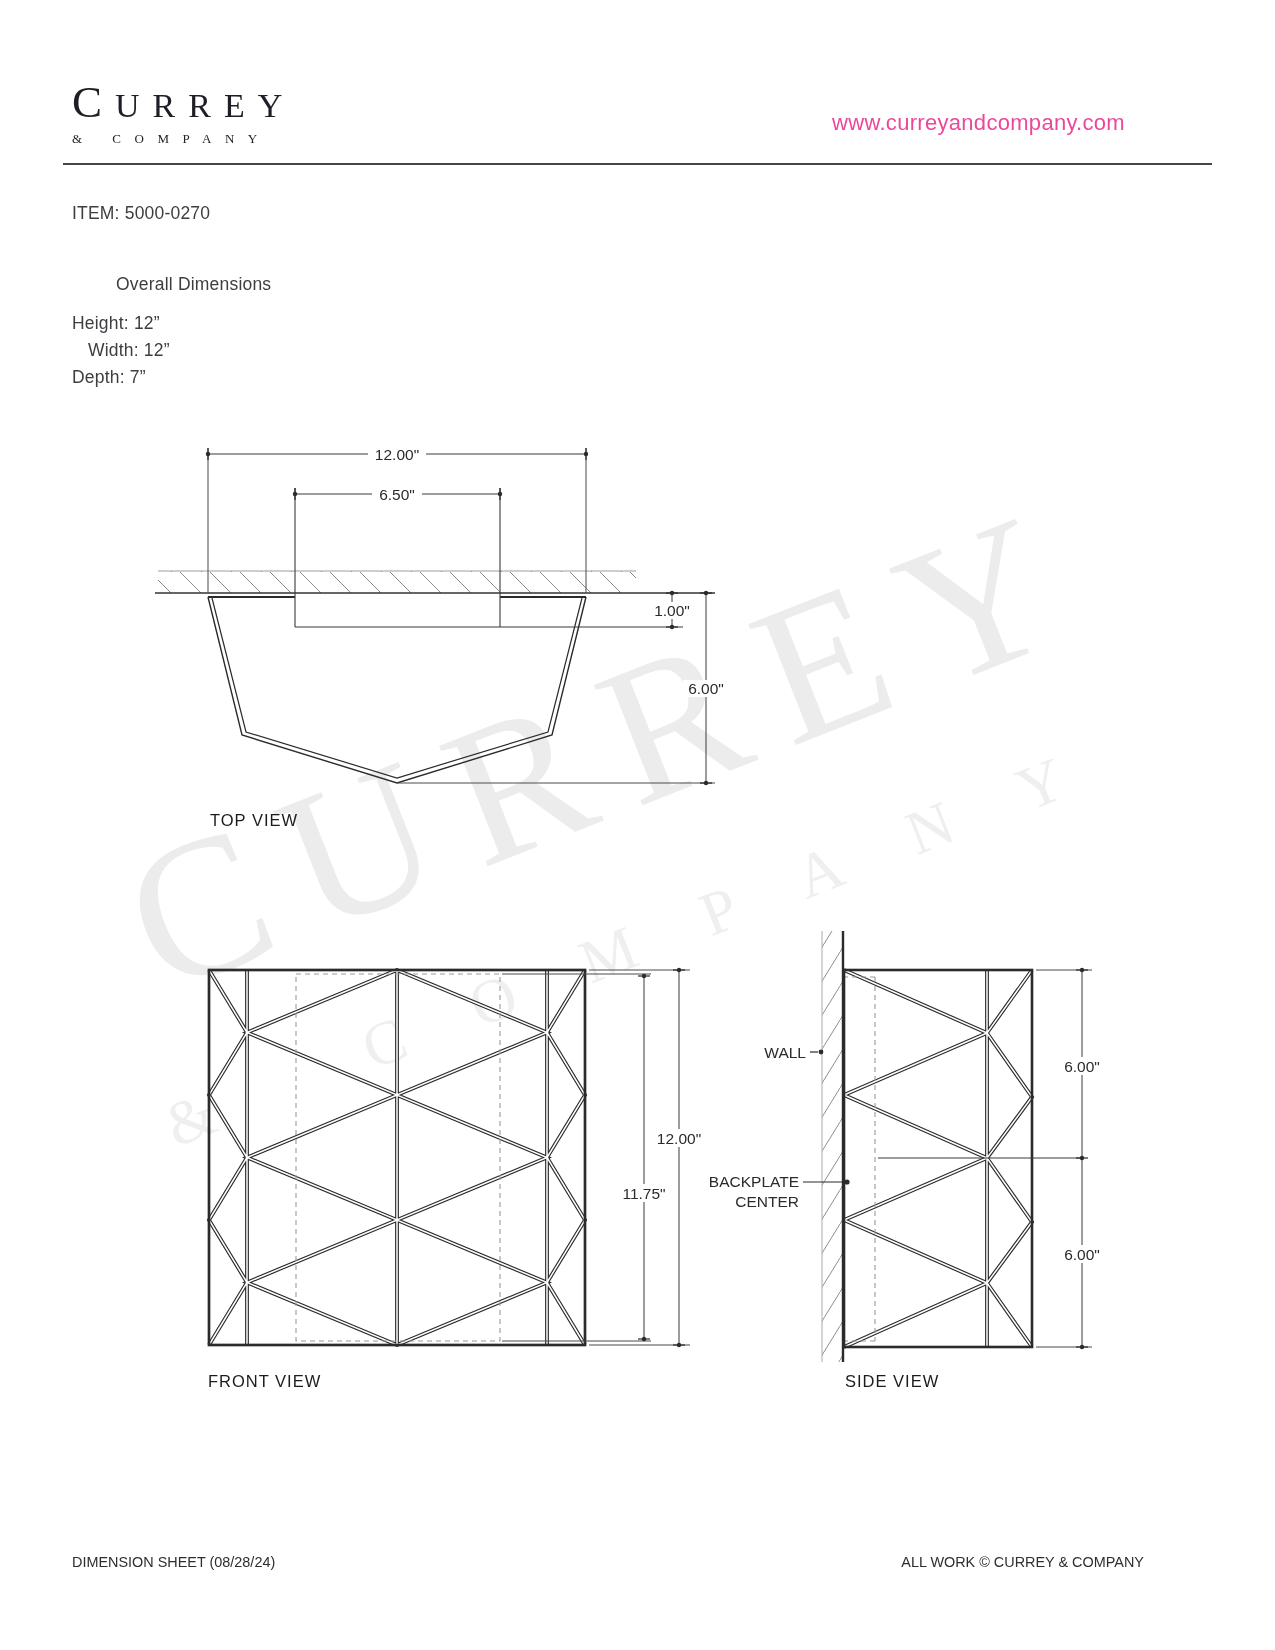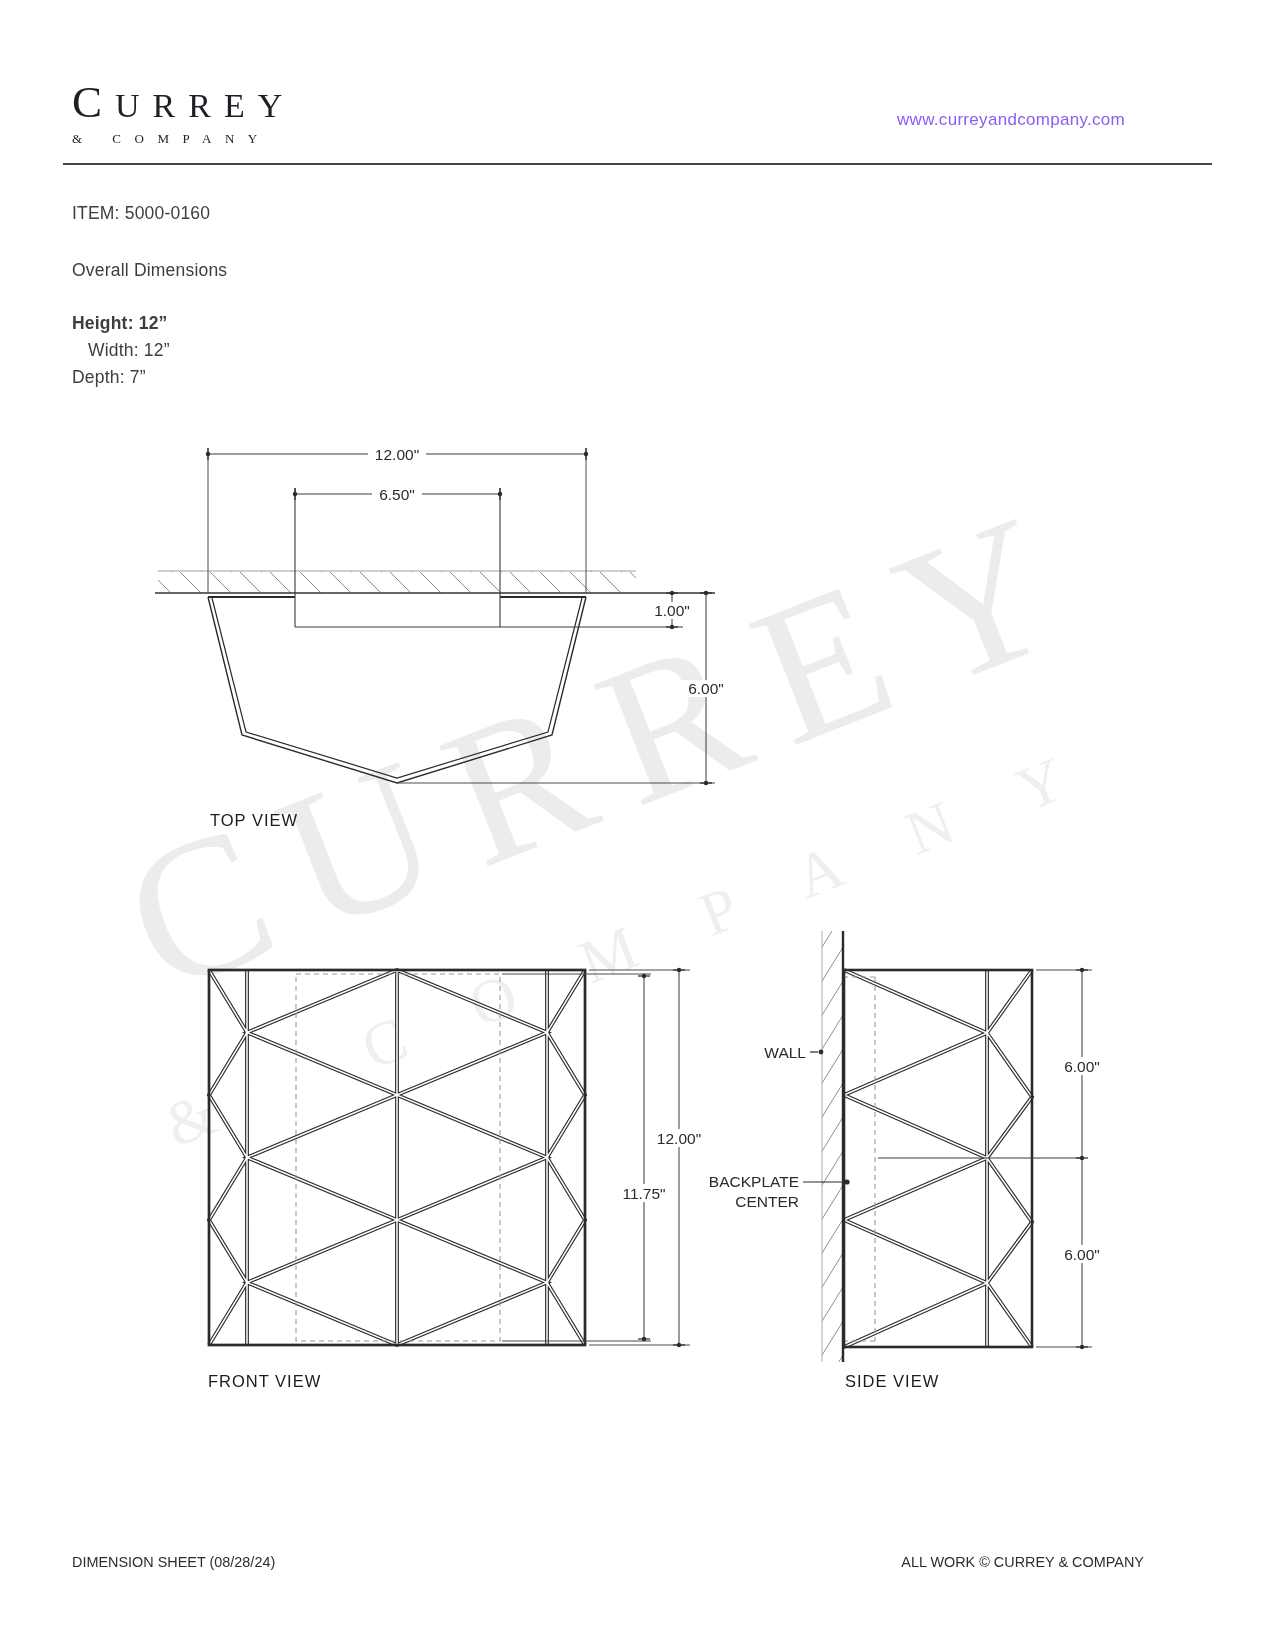--- a/index.html
+++ b/index.html
@@ -12,28 +12,28 @@
        transform:rotate(-21.5deg);transform-origin:0 50%;}
   .wm2{left:168px;top:1088px;font-size:62px;line-height:80px;letter-spacing:74px;
        transform:rotate(-21.5deg);transform-origin:0 50%;color:#efefef;}
   
   .logo{position:absolute;left:72px;top:82px;z-index:2;color:#1e1e26;}
   .logo-name{font-family:"Liberation Serif",serif;font-size:34px;line-height:40px;
              letter-spacing:13px;}
   .logo-name::first-letter{font-size:45px;}
   .logo-sub{font-family:"Liberation Serif",serif;font-size:13px;letter-spacing:13.5px;
             margin-top:5px;color:#23232b;}
-  .url{position:absolute;right:150px;top:110px;font-size:17px;color:#8b5cf6;
+  .url{position:absolute;right:150px;top:110px;font-size:22px;color:#ec4899;
        letter-spacing:0.3px;z-index:2;}
   .rule{position:absolute;left:63px;top:163px;width:1149px;height:2px;background:#45454c;z-index:2;}
   
   .pline{position:absolute;left:72px;font-size:17.5px;color:#3e3e42;letter-spacing:0.2px;z-index:2;}
   .p-item{top:203px;}
-  .p-overall{top:260px;}
-  .p-height{top:313px;font-weight:bold;}
+  .p-overall{top:274px;margin-left:44px;}
+  .p-height{top:313px;}
   .p-width{top:340px;margin-left:16px;}
   .p-depth{top:367px;}
   
   .foot{position:absolute;top:1553px;font-size:15.5px;color:#2e2e2e;z-index:2;}
   .foot-left{left:72px;transform:scaleX(0.93);transform-origin:left center;}
   .foot-right{right:131px;transform:scaleX(0.93);transform-origin:right center;}
   
   svg.drawing{position:absolute;left:0;top:0;z-index:1;}
   svg text{font-family:"Liberation Sans",sans-serif;fill:#2b2b2b;}
   .dimtxt{font-size:15.5px;}
@@ -47,21 +47,21 @@
   <div class="wm wm1">CURREY</div>
   <div class="wm wm2">&amp; COMPANY</div>
 
   <div class="logo">
     <div class="logo-name">CURREY</div>
     <div class="logo-sub">&amp; COMPANY</div>
   </div>
   <div class="url">www.curreyandcompany.com</div>
   <div class="rule"></div>
 
-  <div class="pline p-item">ITEM: 5000-0160</div>
+  <div class="pline p-item">ITEM: 5000-0270</div>
   <div class="pline p-overall">Overall Dimensions</div>
   <div class="pline p-height">Height: 12”</div>
   <div class="pline p-width">Width: 12”</div>
   <div class="pline p-depth">Depth: 7”</div>
 
   <svg class="drawing" width="1275" height="1650" viewBox="0 0 1275 1650">
     <defs>
       <pattern id="hatchTop" patternUnits="userSpaceOnUse" width="30" height="22">
         <path d="M0,0 L22,22" stroke="#8d8d8d" stroke-width="1" fill="none"></path>
       </pattern>

